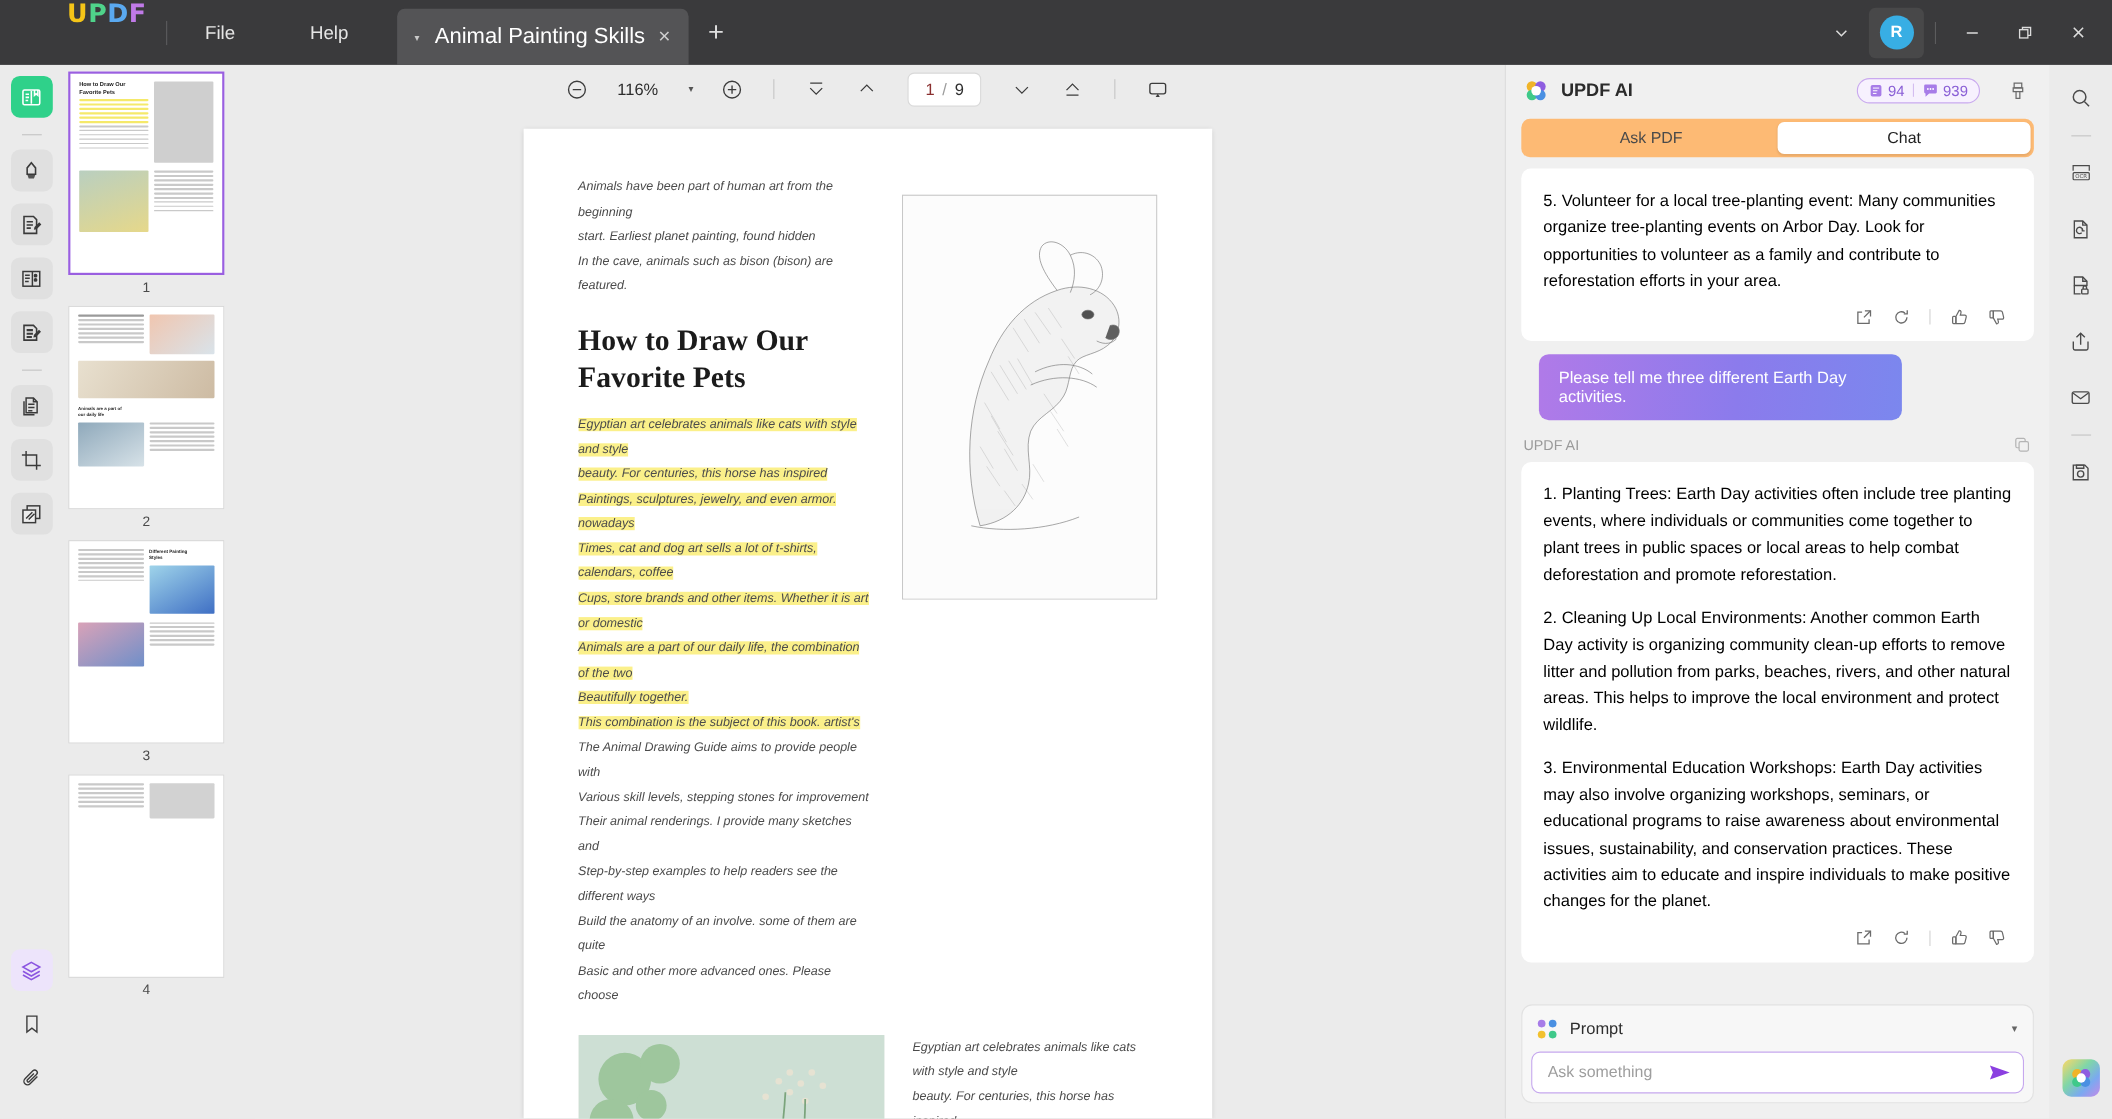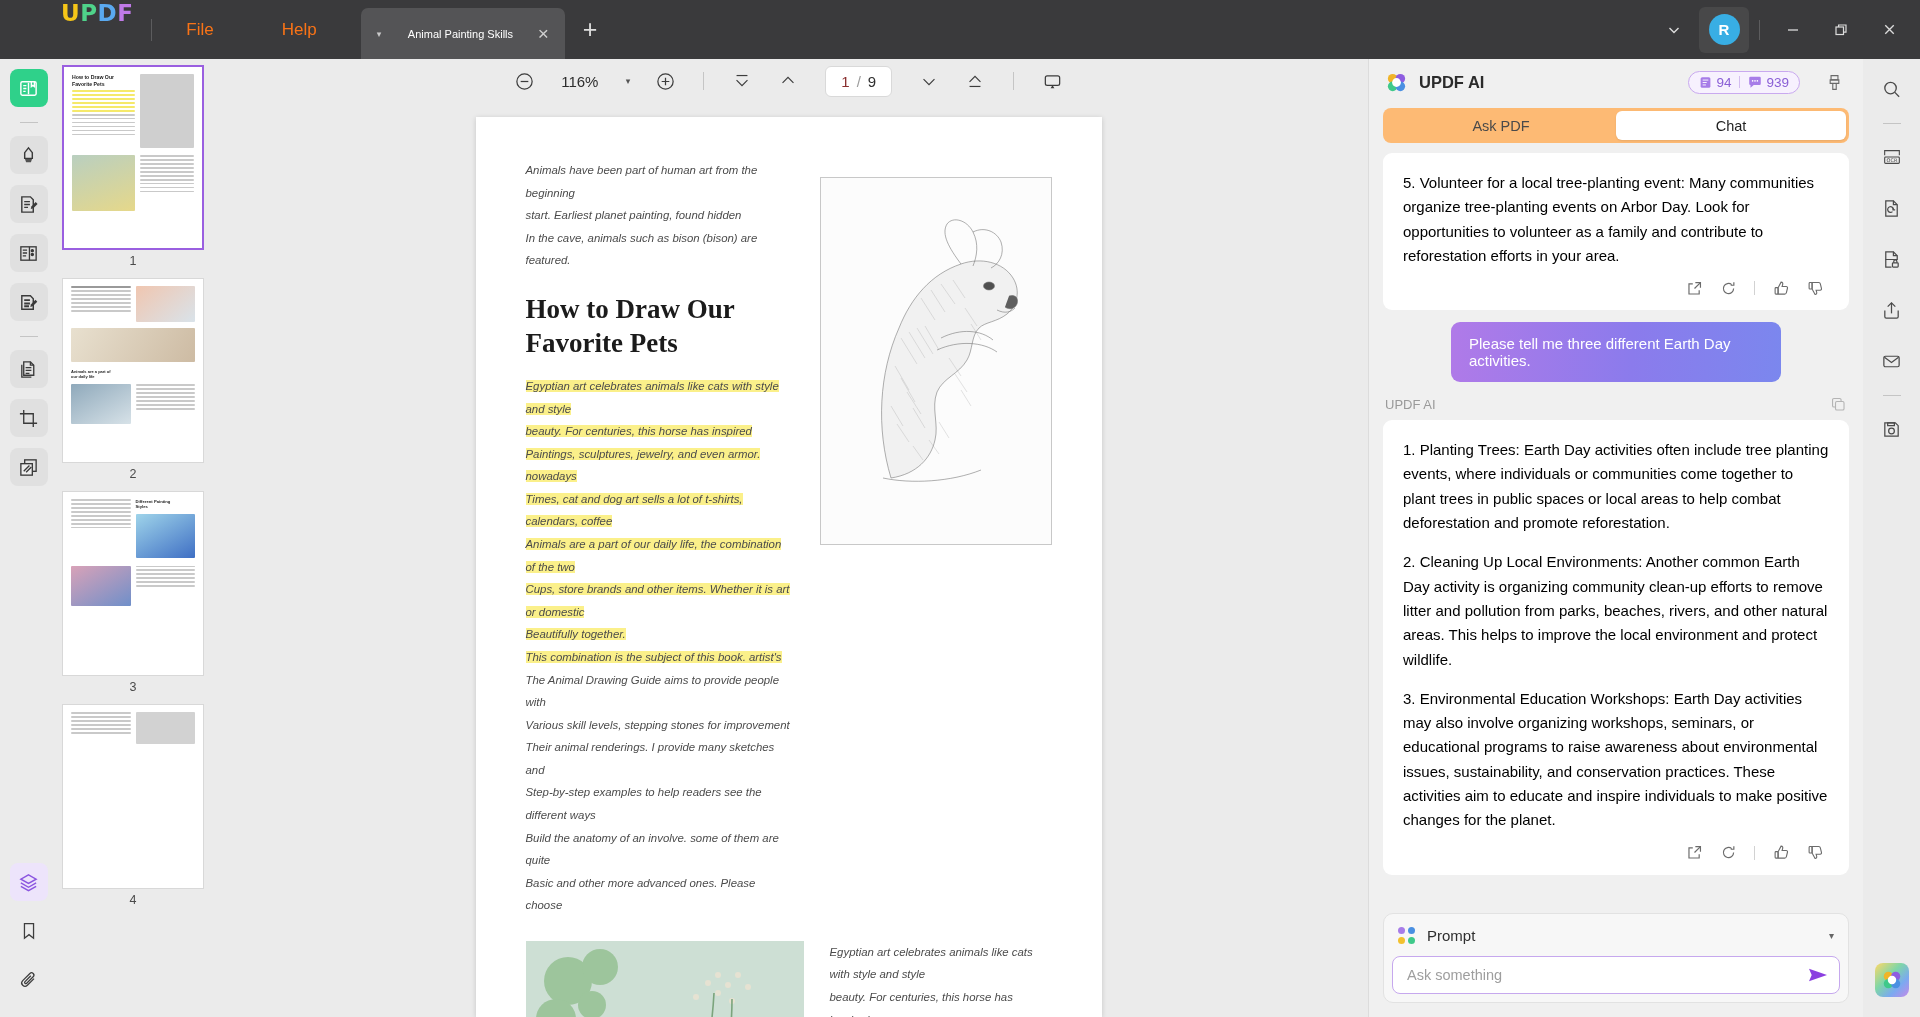--- a/index.html
+++ b/index.html
@@ -14,30 +14,30 @@
   
   .titlebar {
     height: 59px; background: #3a3a3c; display: flex; align-items: stretch;
     flex: 0 0 59px; position: relative; z-index: 20;
   }
   .logo-wrap { display: flex; align-items: flex-start; padding: 0 18px 0 22px; margin-left: 39px; }
   .logo { font-size: 23px; font-weight: bold; letter-spacing: .5px; font-family: "DejaVu Sans", sans-serif; }
   .logo span { display: inline-block; }
   .logo-sep { width: 1px; height: 22px; background: #5c5c5e; align-self: center; }
   .menu-item {
-    display: flex; align-items: center; padding: 0 34px; color: #f97316;
+    display: flex; align-items: center; padding: 0 34px; color: #e5e5e5;
     font-size: 17px; cursor: default;
   }
   .doc-tab {
     display: flex; align-items: center; gap: 10px;
     background: #545456; margin: 8px 0 0 10px; border-radius: 7px 7px 0 0;
     padding: 0 14px 0 12px; min-width: 204px; height: 51px; position: relative;
   }
   .tab-caret { color: #c9c9c9; font-size: 9px; padding: 0 4px; }
-  .tab-title { color: #fff; font-size: 11px; flex: 1; text-align: center; white-space: nowrap; }
+  .tab-title { color: #fff; font-size: 20px; flex: 1; text-align: center; white-space: nowrap; }
   .tab-close { color: #cfcfcf; font-size: 19px; line-height: 1; padding: 0 2px; cursor: pointer; }
   .tab-add { display: flex; align-items: center; color: #dedede; font-size: 25px; padding: 0 18px; cursor: pointer; font-weight: 300; }
   .tb-right { margin-left: auto; display: flex; align-items: center; padding-right: 8px; gap: 2px; }
   .tb-btn {
     width: 46px; height: 46px; display: flex; align-items: center; justify-content: center;
     color: #dcdcdc; cursor: pointer; border-radius: 5px;
   }
   .avatar-btn { width: 50px; height: 46px; display:flex; align-items:center; justify-content:center; border-radius:6px; background:#484849; }
   .avatar {
     width: 31px; height: 31px; border-radius: 50%; background: #38aee4; color: #fff;
@@ -158,21 +158,21 @@
 
   .chat-scroll { flex: 1; overflow: hidden; padding: 0 14px; min-height: 0; }
   .msg-ai {
     background: #fff; border-radius: 9px; padding: 18px 20px 10px; margin-bottom: 4px;
   }
   .msg-txt { font-size: 15px; line-height: 1.62; color: #000000; }
   .msg-txt + .msg-txt { margin-top: 15px; }
   .msg-actions { display: flex; align-items: center; justify-content: flex-end; gap: 14px; padding: 10px 4px 2px; }
   .act-icon { width: 20px; height: 20px; color: #6b6b6b; cursor: pointer; display:flex; align-items:center; justify-content:center;}
   .act-sep { width: 1px; height: 14px; background: #d2d2d2; margin: 0 2px; }
-  .msg-user-row { display: flex; justify-content: center; margin: 12px 16px 14px; }
+  .msg-user-row { display: flex; justify-content: flex-start; margin: 12px 16px 14px; }
   .msg-user {
     background: linear-gradient(95deg, #b07ae8 0%, #8b7bec 55%, #7b87ee 100%);
     color: #fff; font-size: 15px; border-radius: 9px; padding: 13px 18px; max-width: 330px;
   }
   .ai-label-row { display: flex; align-items: center; padding: 0 2px 7px; }
   .ai-label { font-size: 13px; color: #9a9a9a; }
   .copy-btn { margin-left: auto; color: #b4b4b4; cursor: pointer; display:flex; }
 
   .prompt-area { padding: 9px 14px 14px; flex: 0 0 auto; }
   .prompt-box { background: #f7f7f7; border: 1px solid #e2e2e2; border-radius: 10px; }
@@ -544,22 +544,22 @@
               <div class="p-small">start. Earliest planet painting, found hidden</div>
               <div class="p-small">In the cave, animals such as bison (bison) are featured.</div>
 
               <div class="doc-h1">How to Draw Our<br>Favorite Pets</div>
 
               <div class="p-small">
                 <div><span class="hl">Egyptian art celebrates animals like cats with style and style</span></div>
                 <div><span class="hl">beauty. For centuries, this horse has inspired</span></div>
                 <div><span class="hl">Paintings, sculptures, jewelry, and even armor. nowadays</span></div>
                 <div><span class="hl">Times, cat and dog art sells a lot of t-shirts, calendars, coffee</span></div>
+                <div><span class="hl">Cups, store brands and other items. Whether it is art or domestic</span></div>
                 <div><span class="hl">Animals are a part of our daily life, the combination of the two</span></div>
-                <div><span class="hl">Cups, store brands and other items. Whether it is art or domestic</span></div>
                 <div><span class="hl">Beautifully together.</span></div>
                 <div><span class="hl">This combination is the subject of this book. artist's</span></div>
               </div>
               <div class="p-small">
                 <div>The Animal Drawing Guide aims to provide people with</div>
                 <div>Various skill levels, stepping stones for improvement</div>
                 <div>Their animal renderings. I provide many sketches and</div>
                 <div>Step-by-step examples to help readers see the different ways</div>
                 <div>Build the anatomy of an involve. some of them are quite</div>
                 <div>Basic and other more advanced ones. Please choose</div>

